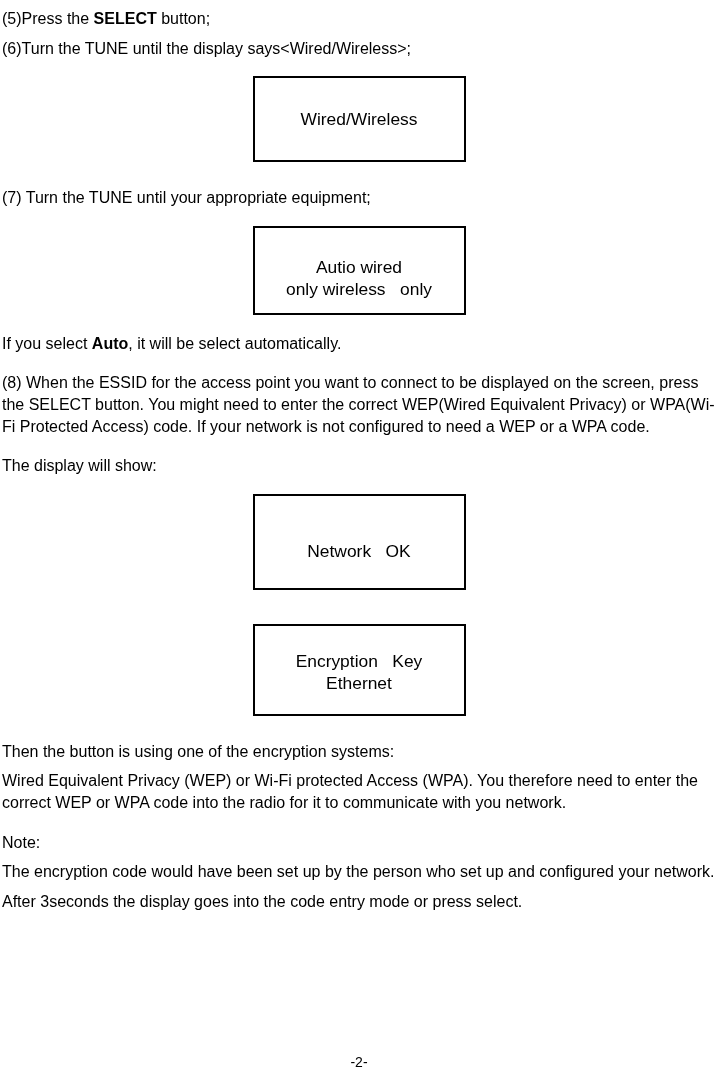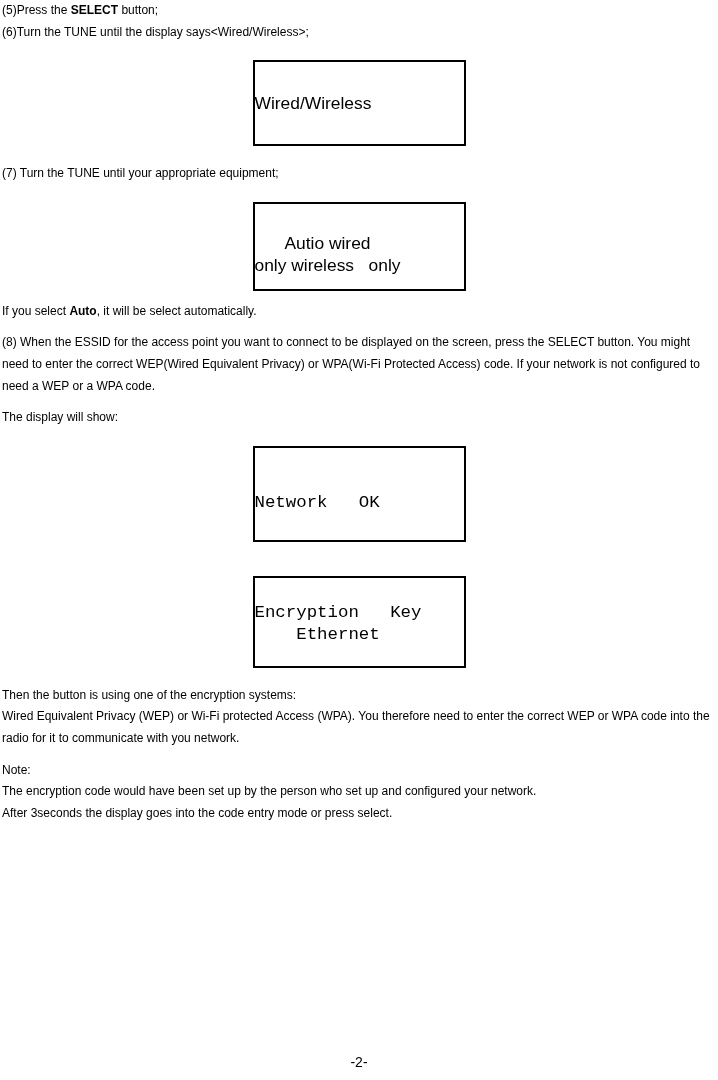--- a/index.html
+++ b/index.html
@@ -20,61 +20,61 @@
     overflow: hidden;
     box-sizing: border-box;
   }
   .content {
     position: absolute;
     left: 0px;
     top: 0px;
     width: 718px;
   }
   .para {
-    font-size: 12px;
+    font-size: 16px;
     line-height: 21.6px;
     color: #000000;
     white-space: pre-wrap;
     margin: 0;
-    padding: 0 2px 0 2px;
+    padding: 8px 2px 0 2px;
   }
   .para b, .bold {
     font-weight: bold;
   }
   .spacer-sm { height: 10px; }
   .spacer-md { height: 17px; }
 
   
   .lcd-box {
     box-sizing: border-box;
     border: 2px solid #000000;
     background: #ffffff;
     margin: 0 auto;
     width: 213px;
     display: flex;
     flex-direction: column;
     justify-content: center;
-    align-items: flex-start;
+    align-items: center;
   }
   .lcd-line {
     font-size: 17.4px;
     line-height: 22px;
     color: #000000;
     white-space: pre;
     text-align: center;
   }
   .lcd-box.box-wired   { height: 86px; }
   .lcd-box.box-auto    { height: 89px; }
   .lcd-box.box-network { height: 96px; }
-  .lcd-box.box-encrypt { height: 92px; font-family: Liberation Mono, monospace; }
+  .lcd-box.box-encrypt { height: 92px; }
 
   
   .box-auto .lcd-stack { margin-top: 16px; }
   .box-encrypt .lcd-stack { margin-top: 4px; }
-  .box-network .lcd-stack { margin-top: 18px; font-family: Liberation Mono, monospace; }
+  .box-network .lcd-stack { margin-top: 18px; }
 
   .page-number {
     position: absolute;
     left: 0;
     right: 0;
     bottom: 10px;
     text-align: center;
     font-size: 14px;
     line-height: 16px;
     color: #000000;

